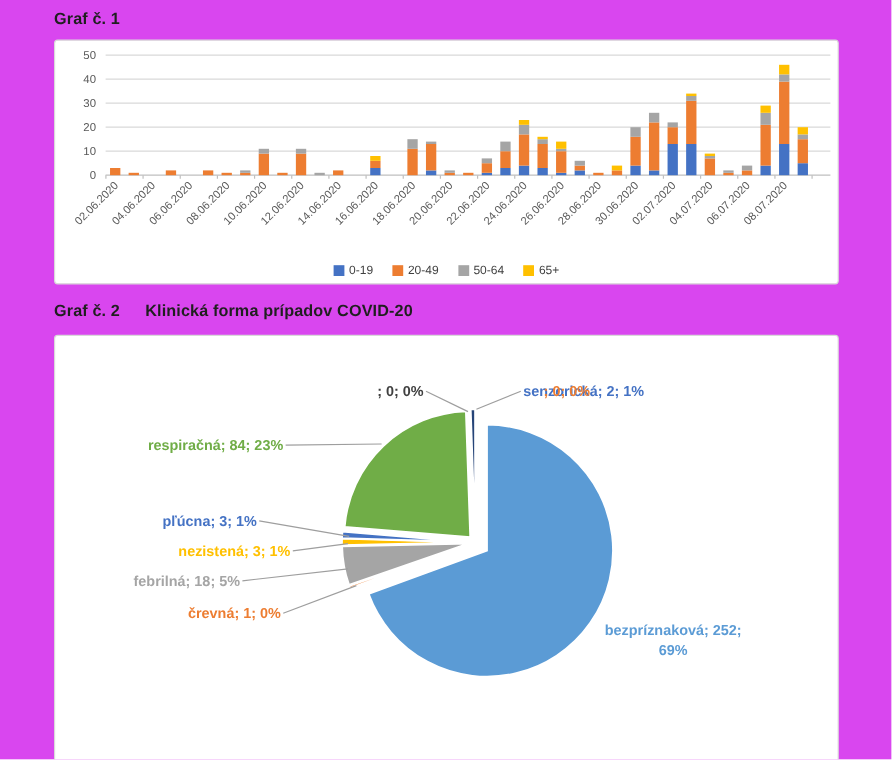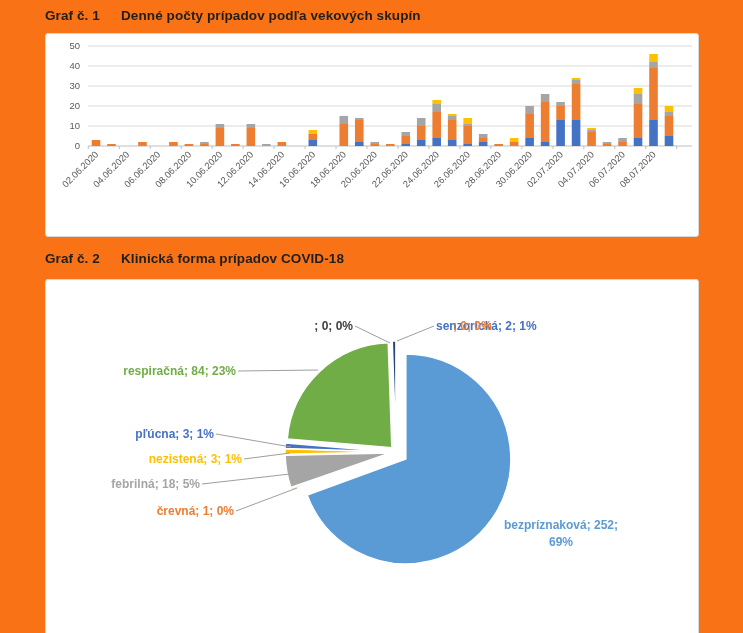--- a/index.html
+++ b/index.html
@@ -1,17 +1,17 @@
 <!DOCTYPE html>
 <html><head>
 <meta charset="utf-8">
 <style>
   html,body{margin:0;padding:0;background:#fff;}
   body{font-family:"Liberation Sans", sans-serif;}
-  .page{position:relative;width:743px;height:633px;background:#f97316;overflow:hidden;}
+  .page{position:relative;width:743px;height:633px;background:#d946ef;overflow:hidden;}
   .heading{position:absolute;left:45px;display:flex;align-items:baseline;
            font-weight:bold;font-size:13.5px;color:#1f1f1f;letter-spacing:.1px;}
   .heading .hlabel{display:inline-block;width:76px;}
   #heading1{top:8px;}
   #heading2{top:251px;align-items:center;}
   .chart-box{position:absolute;left:45px;width:654px;background:#fff;
              border:1px solid #d9d9d9;border-radius:3px;box-sizing:border-box;}
   #chart1-panel{top:33px;height:204px;}
   #chart2-panel{top:279px;height:406px;}
   #bar-legend{position:absolute;left:0;right:0;bottom:5px;display:flex;
@@ -21,21 +21,20 @@
   .legend-swatch{width:9px;height:9px;display:inline-block;}
   svg text{font-family:"Liberation Sans", sans-serif;}
 </style>
 </head>
 <body>
 
 <div class="page">
 
   <div class="heading" id="heading1">
     <span class="hlabel">Graf č. 1</span>
-    <span>Denné počty prípadov podľa vekových skupín</span>
   </div>
 
   <div class="chart-box" id="chart1-panel">
     <svg id="bar-svg" width="652" height="178" viewBox="0 0 652 178">
         <line x1="42" y1="112" x2="646" y2="112" stroke="#bfbfbf" stroke-width="1"></line>
         <text x="34" y="115.2" text-anchor="end" font-size="9.5" fill="#595959">0</text>
         <line x1="42" y1="92" x2="646" y2="92" stroke="#d9d9d9" stroke-width="1"></line>
         <text x="34" y="95.2" text-anchor="end" font-size="9.5" fill="#595959">10</text>
         <line x1="42" y1="72" x2="646" y2="72" stroke="#d9d9d9" stroke-width="1"></line>
         <text x="34" y="75.2" text-anchor="end" font-size="9.5" fill="#595959">20</text>
@@ -159,25 +158,43 @@
         <rect x="603.2135135135136" y="86" width="8.6" height="26" fill="#4472C4"></rect>
         <rect x="603.2135135135136" y="34" width="8.6" height="52" fill="#ED7D31"></rect>
         <rect x="603.2135135135136" y="28" width="8.6" height="6" fill="#A5A5A5"></rect>
         <rect x="603.2135135135136" y="20" width="8.6" height="8" fill="#FFC000"></rect>
         <text x="610.5135135135135" y="121" text-anchor="end" font-size="9.3" fill="#595959" transform="rotate(-45 610.5135135135135 121)">08.07.2020</text>
         <rect x="618.7" y="102" width="8.6" height="10" fill="#4472C4"></rect>
         <rect x="618.7" y="82" width="8.6" height="20" fill="#ED7D31"></rect>
         <rect x="618.7" y="78" width="8.6" height="4" fill="#A5A5A5"></rect>
         <rect x="618.7" y="72" width="8.6" height="6" fill="#FFC000"></rect>
       </svg>
+    <div id="bar-legend">
+        <span class="legend-item">
+          <span class="legend-swatch" style="background: rgb(68, 114, 196);"></span>
+          <span>0-19</span>
+        </span>
+        <span class="legend-item">
+          <span class="legend-swatch" style="background: rgb(237, 125, 49);"></span>
+          <span>20-49</span>
+        </span>
+        <span class="legend-item">
+          <span class="legend-swatch" style="background: rgb(165, 165, 165);"></span>
+          <span>50-64</span>
+        </span>
+        <span class="legend-item">
+          <span class="legend-swatch" style="background: rgb(255, 192, 0);"></span>
+          <span>65+</span>
+        </span>
+      </div>
   </div>
 
   <div class="heading" id="heading2">
     <span class="hlabel">Graf č. 2</span>
-    <span>Klinická forma prípadov COVID-18</span>
+    <span>Klinická forma prípadov COVID-20</span>
   </div>
 
   <div class="chart-box" id="chart2-panel">
     <svg id="pie-svg" width="652" height="327" viewBox="0 0 652 327">
         <path d="M 359.83478600630514 178.87582607474803 L 359.83478600630514 73.87582607474803 A 105 105 0 1 1 261.2189638329638 214.93022410156186 Z" fill="#5B9BD5" stroke="#ffffff" stroke-width="1.5"></path>
         <path d="M 344.34719092595907 174.01140487531495 L 245.73136875261773 210.06580290212878 A 105 105 0 0 1 245.12210496091888 208.35354102364425 Z" fill="#ED7D31" stroke="#ffffff" stroke-width="1.5"></path>
         <path d="M 344.0941837504372 173.05893079396162 L 244.869097785397 207.40106694229092 A 105 105 0 0 1 239.11875961889555 175.3305664167996 Z" fill="#A5A5A5" stroke="#ffffff" stroke-width="1.5"></path>
         <path d="M 344.0000561755174 171.9740365053793 L 239.02463204397574 174.24567212821728 A 105 105 0 0 1 239.0482230737714 168.79398484176505 Z" fill="#FFC000" stroke="#ffffff" stroke-width="1.5"></path>
         <path d="M 344.0094911739077 171.66265150880733 L 239.0576580721617 168.48259984519308 A 105 105 0 0 1 239.36418068876262 163.03948541580033 Z" fill="#4472C4" stroke="#ffffff" stroke-width="1.5"></path>
         <path d="M 345.8595259311073 167.65759577136959 L 241.21421544596225 159.03442967836259 A 105 105 0 0 1 342.22535131530555 62.72050616592141 Z" fill="#70AD47" stroke="#ffffff" stroke-width="1.5"></path>

